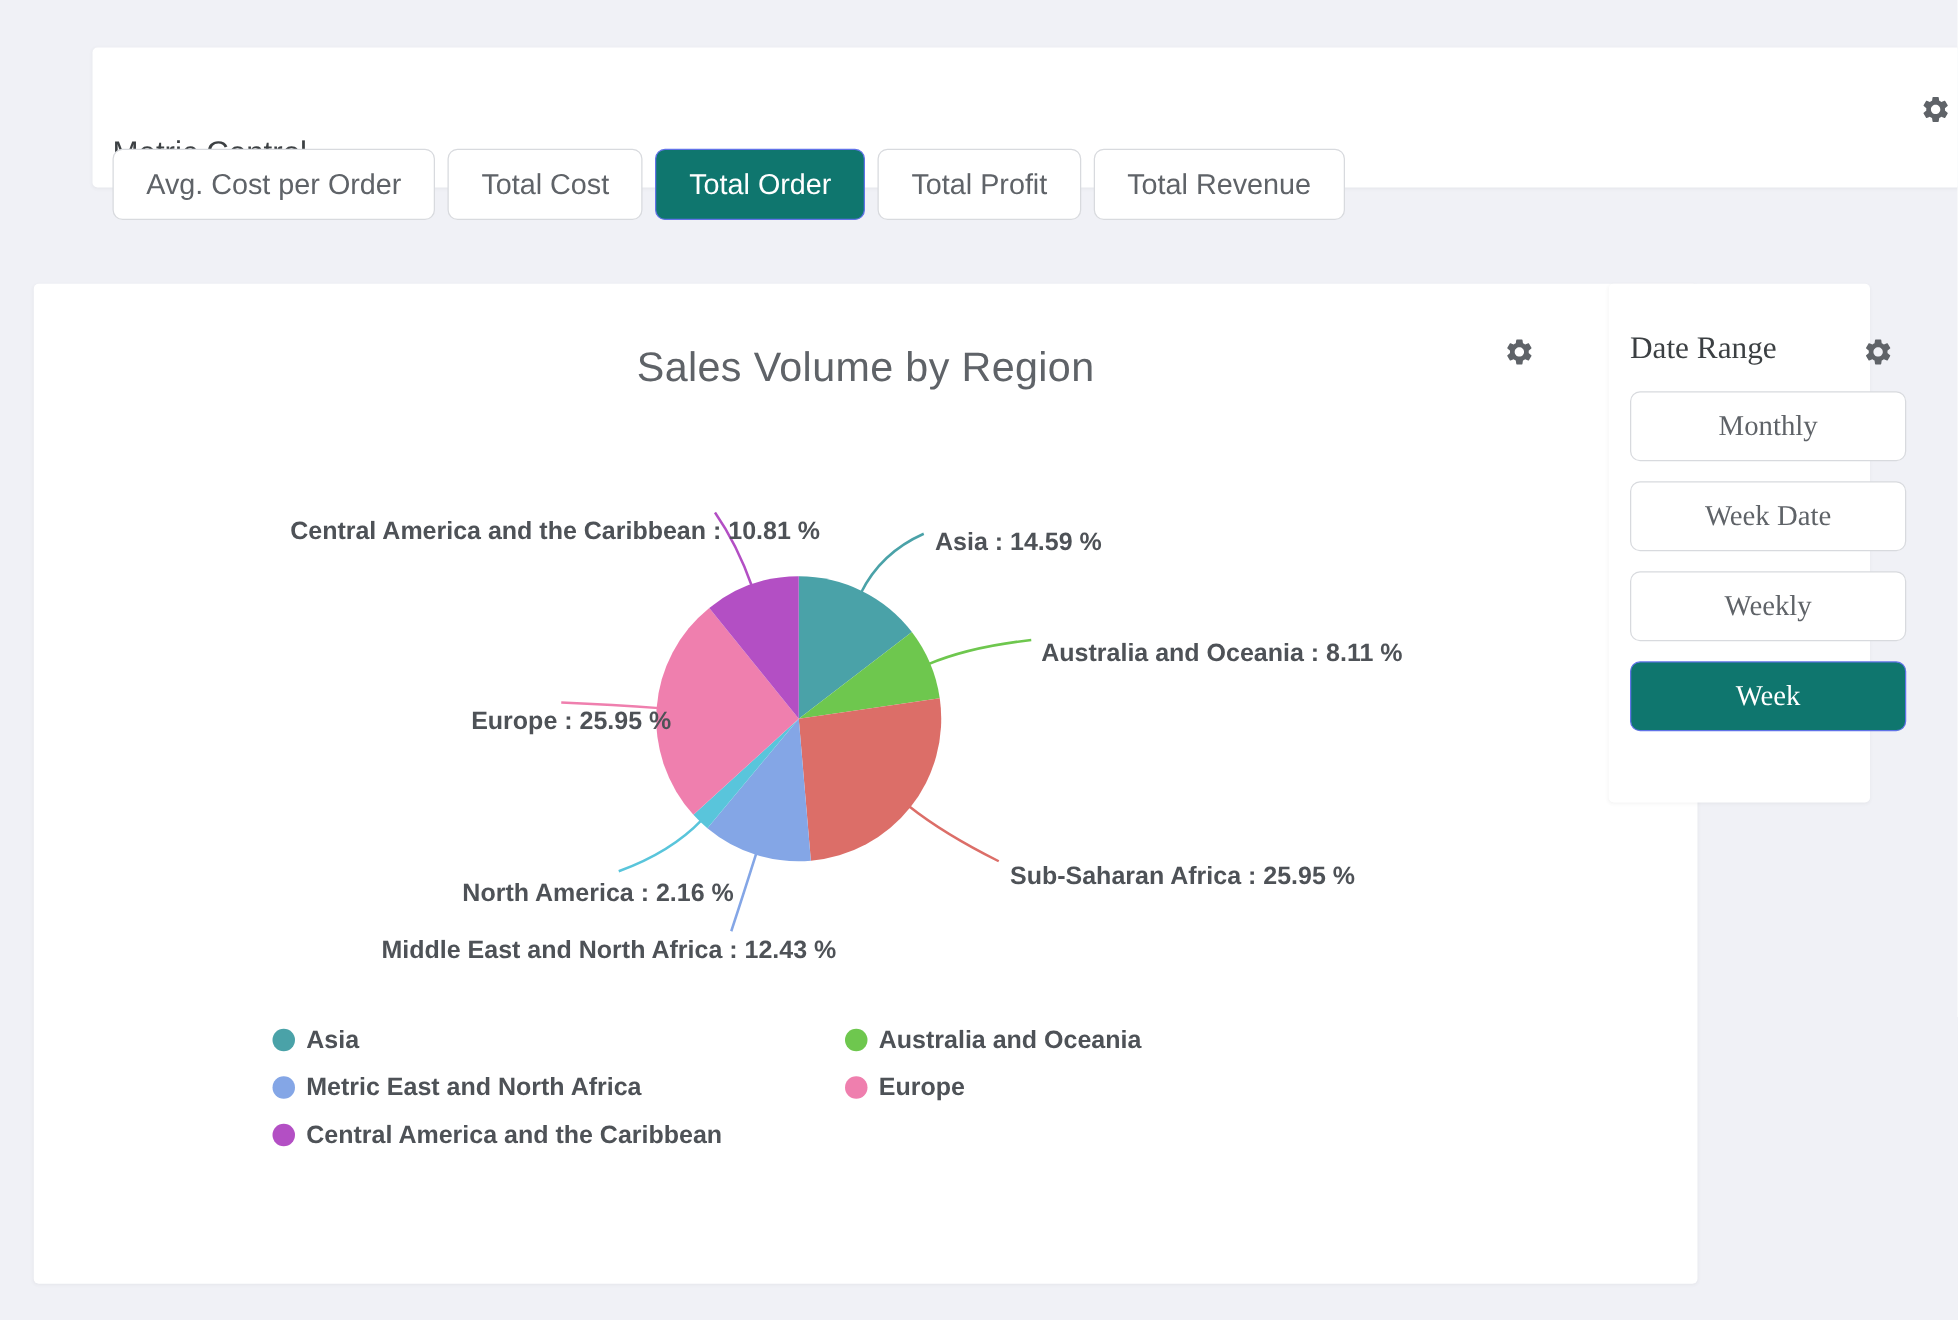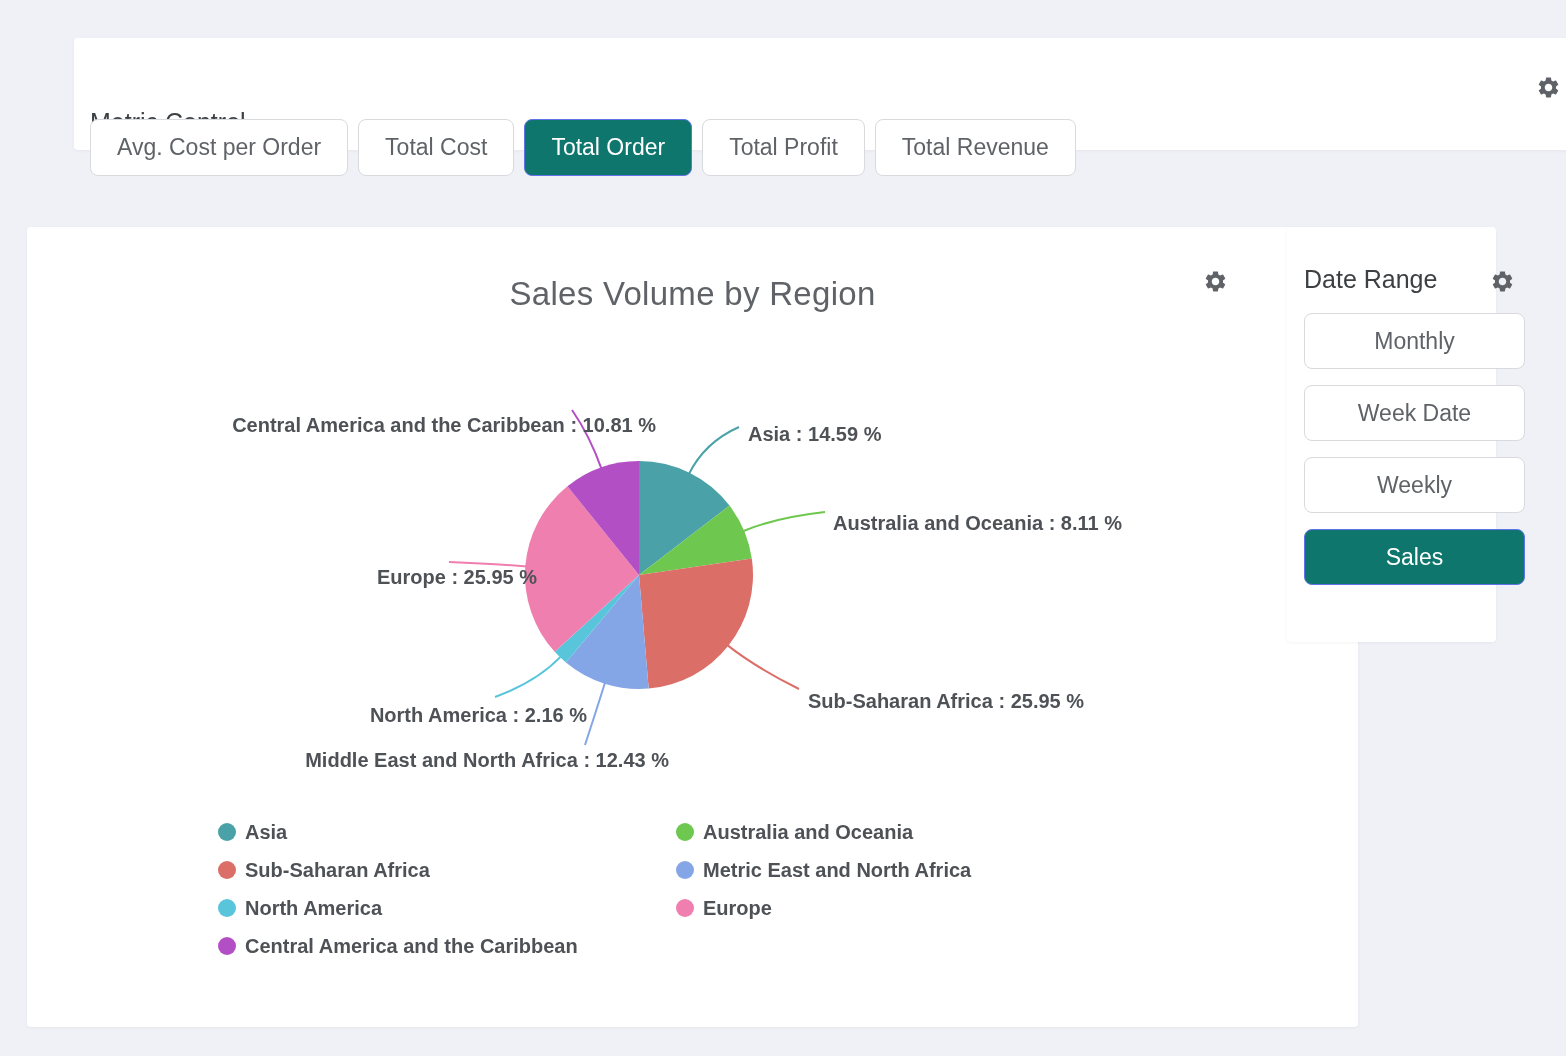--- a/index.html
+++ b/index.html
@@ -8,21 +8,21 @@
     background:#f0f1f6;
     font-family:"Liberation Sans", sans-serif;
     -webkit-font-smoothing:antialiased;
   }
   .card{
     position:absolute;background:#ffffff;border-radius:4px;
     box-shadow:0 1px 3px rgba(60,64,67,.06);
   }
   .top-card{left:27px;top:38px;width:1515px;height:112px;margin-left:47px;}
   .chart-card{left:27px;top:227px;width:1331px;height:800px;}
-  .date-card{left:1287px;top:227px;width:209px;height:415px;}
+  .date-card{left:1287px;top:227px;width:209px;height:415px;font-family:Liberation Serif, serif;}
 
   .panel-title{
     position:absolute;margin:0;font-weight:400;
     font-size:25px;color:#3c4043;white-space:nowrap;
   }
   .top-card .panel-title{left:16px;top:70px;}
   .date-card .panel-title{left:17px;top:38px;}
 
   .gear{position:absolute;width:25px;height:25px;cursor:pointer;}
   .gear svg{width:25px;height:25px;display:block;fill:#5f6368;}
@@ -121,30 +121,22 @@
     <div id="legend" class="legend">
         <div class="legend-item">
           <span class="legend-dot" style="background: rgb(74, 162, 168);"></span>
           <span class="legend-label">Asia</span>
         </div>
         <div class="legend-item">
           <span class="legend-dot" style="background: rgb(110, 199, 78);"></span>
           <span class="legend-label">Australia and Oceania</span>
         </div>
         <div class="legend-item">
-          <span class="legend-dot" style="background: rgb(220, 110, 104);"></span>
-          <span class="legend-label">Sub-Saharan Africa</span>
-        </div>
-        <div class="legend-item">
           <span class="legend-dot" style="background: rgb(132, 166, 230);"></span>
           <span class="legend-label">Metric East and North Africa</span>
-        </div>
-        <div class="legend-item">
-          <span class="legend-dot" style="background: rgb(89, 197, 219);"></span>
-          <span class="legend-label">North America</span>
         </div>
         <div class="legend-item">
           <span class="legend-dot" style="background: rgb(239, 127, 174);"></span>
           <span class="legend-label">Europe</span>
         </div>
         <div class="legend-item">
           <span class="legend-dot" style="background: rgb(179, 79, 196);"></span>
           <span class="legend-label">Central America and the Caribbean</span>
         </div>
       </div>
@@ -154,17 +146,17 @@
     <h2 class="panel-title">Date Range</h2>
     <span class="gear">
       <svg viewBox="0 0 24 24">
           <path d="M19.14 12.94c.04-.3.06-.61.06-.94 0-.32-.02-.64-.07-.94l2.03-1.58c.18-.14.23-.41.12-.61l-1.92-3.32c-.12-.22-.37-.29-.59-.22l-2.39.96c-.5-.38-1.03-.7-1.62-.94l-.36-2.54c-.04-.24-.24-.41-.48-.41h-3.84c-.24 0-.43.17-.47.41l-.36 2.54c-.59.24-1.13.57-1.62.94l-2.39-.96c-.22-.08-.47 0-.59.22L2.74 8.87c-.12.21-.08.47.12.61l2.03 1.58c-.05.3-.09.63-.09.94s.02.64.07.94l-2.03 1.58c-.18.14-.23.41-.12.61l1.92 3.32c.12.22.37.29.59.22l2.39-.96c.5.38 1.03.7 1.62.94l.36 2.54c.05.24.24.41.48.41h3.84c.24 0 .44-.17.47-.41l.36-2.54c.59-.24 1.13-.56 1.62-.94l2.39.96c.22.08.47 0 .59-.22l1.92-3.32c.12-.22.07-.47-.12-.61l-2.01-1.58zM12 15.6c-1.98 0-3.6-1.62-3.6-3.6s1.62-3.6 3.6-3.6 3.6 1.62 3.6 3.6-1.62 3.6-3.6 3.6z"></path>
         </svg>
     </span>
     <div class="btn-col" id="date-buttons">
         <button class="pill">Monthly</button>
         <button class="pill">Week Date</button>
         <button class="pill">Weekly</button>
-        <button class="pill selected">Sales</button>
+        <button class="pill selected">Week</button>
       </div>
   </aside>
 
 </div>
 
 </body></html>

